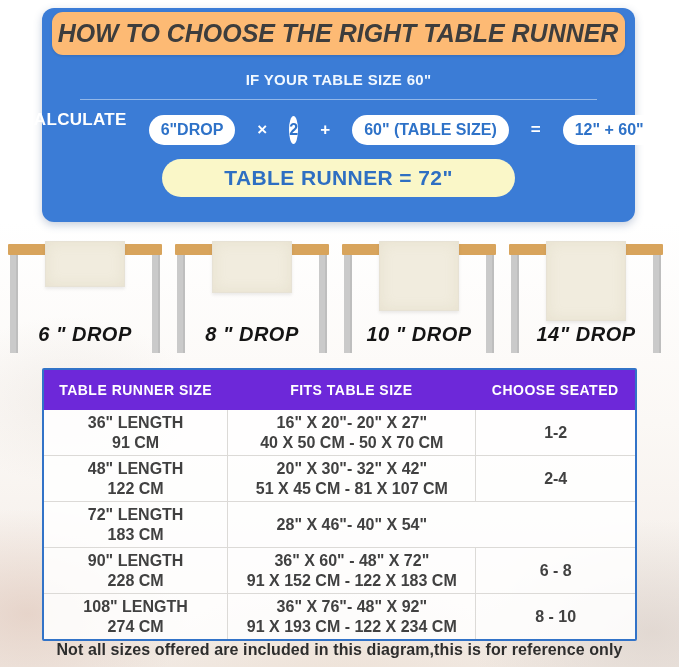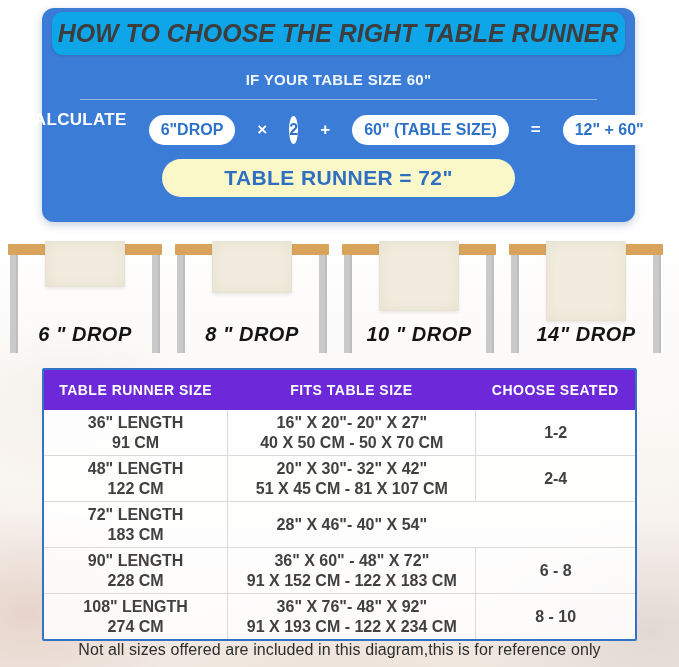--- a/index.html
+++ b/index.html
@@ -24,21 +24,21 @@
   }
 
   
   .hero{
     position:absolute;left:42px;top:8px;width:593px;height:214px;
     background:#3b7cd6;border-radius:12px;
     box-shadow:0 3px 8px rgba(50,80,130,0.28);
     box-sizing:border-box;
   }
   .title-box{
-    margin:4px 10px 0;height:43px;background:#0ea5e9;border-radius:11px;
+    margin:4px 10px 0;height:43px;background:#fdba74;border-radius:11px;
     display:flex;align-items:center;justify-content:center;
     box-shadow:0 1px 3px rgba(0,0,0,0.12);
   }
   .title-box h1{
     margin:0;font-size:26px;font-weight:bold;font-style:italic;
     color:#3d3d3d;letter-spacing:0px;white-space:nowrap;
     transform:scaleX(0.96);
   }
   .intro-line{
     margin:0;text-align:center;color:#f1f8ff;font-weight:bold;
@@ -107,21 +107,21 @@
   }
   .trow:first-child{border-top:none;}
   .cell{
     display:flex;flex-direction:column;align-items:center;justify-content:center;
     color:#414141;font-weight:bold;font-size:16px;line-height:20px;text-align:center;white-space:nowrap;
   }
   .cell.c2,.cell.c3{border-left:1px solid #dcdad7;}
 
   .footer-note{
     position:absolute;left:0;top:641px;width:100%;margin:0;text-align:center;
-    font-size:16px;font-weight:normal;color:#2d2d2d;letter-spacing:0.1px;
+    font-size:16px;font-weight:bold;color:#2d2d2d;letter-spacing:0.1px;
   }
 </style>
 </head>
 <body>
 
 <div class="page">
 
   <div class="bg-photo"></div>
 
   <section class="hero">

